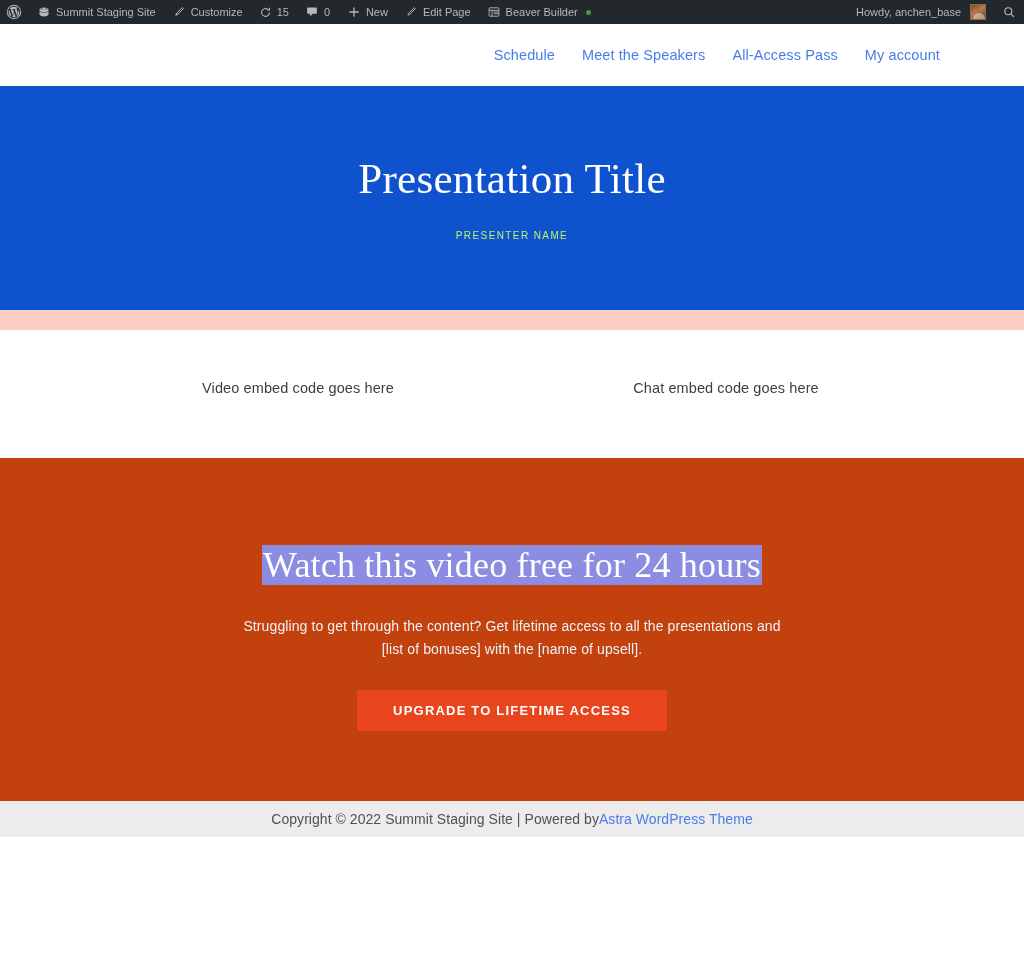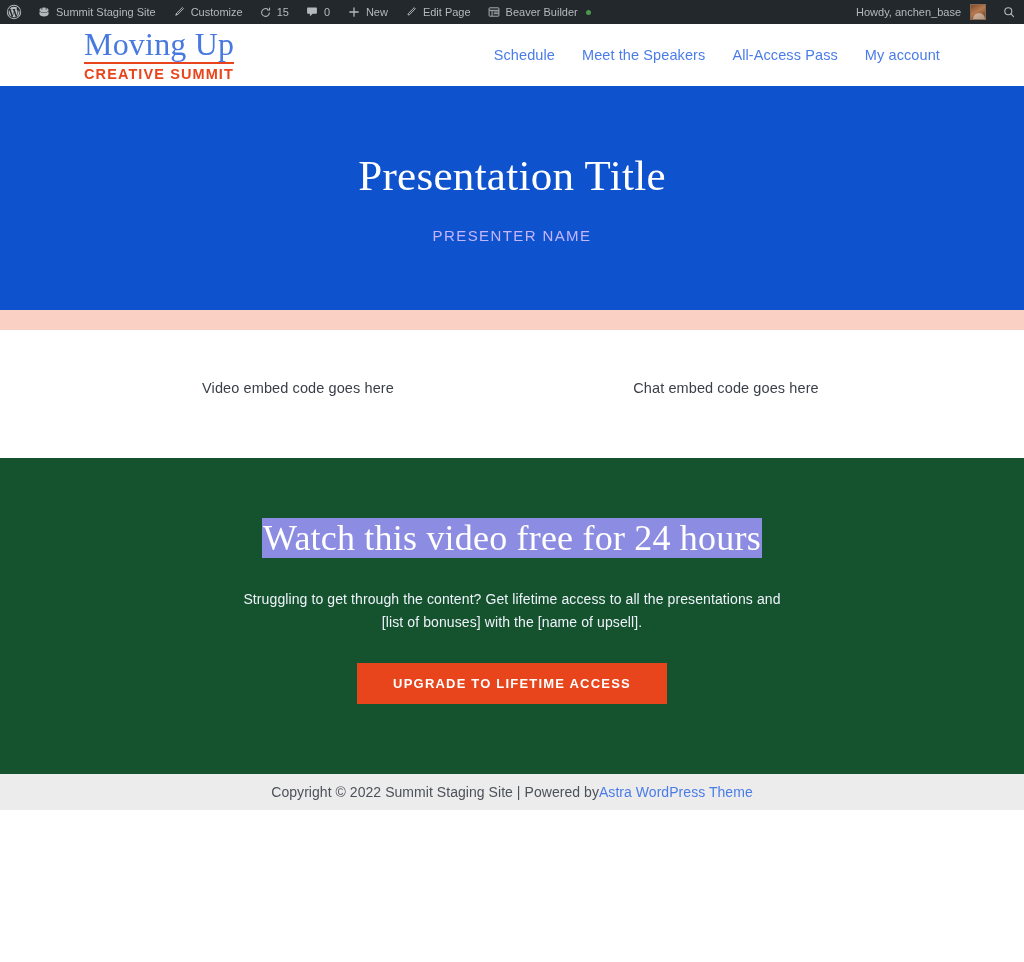--- a/index.html
+++ b/index.html
@@ -112,22 +112,22 @@
   .hero-title {
     font-family: "Liberation Serif", serif;
     font-weight: normal;
     font-size: 43px;
     color: #ffffff;
     line-height: 1.1;
     letter-spacing: .3px;
   }
   .hero-sub {
     margin-top: 28px;
-    font-size: 15px;
-    color: #c4b5fd;
+    font-size: 10px;
+    color: #bef264;
     letter-spacing: 1.4px;
   }
 
   .peach-band { height: 20px; background: #FBD0C4; }
 
   
   .content {
     background: #ffffff;
     padding-top: 50px;
     padding-bottom: 62px;
@@ -152,23 +152,23 @@
     font-size: 13px;
     font-weight: bold;
     letter-spacing: 1.2px;
     text-decoration: none;
     text-align: center;
   }
   .btn-promo { padding: 13px 40px; }
 
   
   .cta {
-    background: #14532d;
+    background: #c2410c;
     text-align: center;
-    padding: 60px 0 70px;
+    padding: 87px 0 70px;
   }
   .cta-title {
     font-family: "Liberation Serif", serif;
     font-weight: normal;
     font-size: 36px;
     color: #ffffff;
     line-height: 1.15;
     letter-spacing: .2px;
   }
   .cta-title span.hl {
@@ -290,24 +290,20 @@
     <span class="ab-ico">
       <svg width="14" height="14" viewBox="0 0 20 20" fill="none" stroke="#b4b9be" stroke-width="1.6">
         <circle cx="9" cy="9" r="5"></circle>
         <path d="M12.8 12.8L16.5 16.5" stroke-linecap="round"></path>
       </svg>
     </span>
   </a>
 </div>
 
 <header class="site-header">
-  <a class="logo" href="#">
-    <span class="logo-top">Moving Up</span>
-    <span class="logo-bot">CREATIVE SUMMIT</span>
-  </a>
 
   <nav class="nav">
     <a href="#">Schedule</a>
     <a href="#">Meet the Speakers</a>
     <a href="#">All-Access Pass</a>
     <a href="#">My account</a>
   </nav>
 </header>
 
 <section class="hero">

